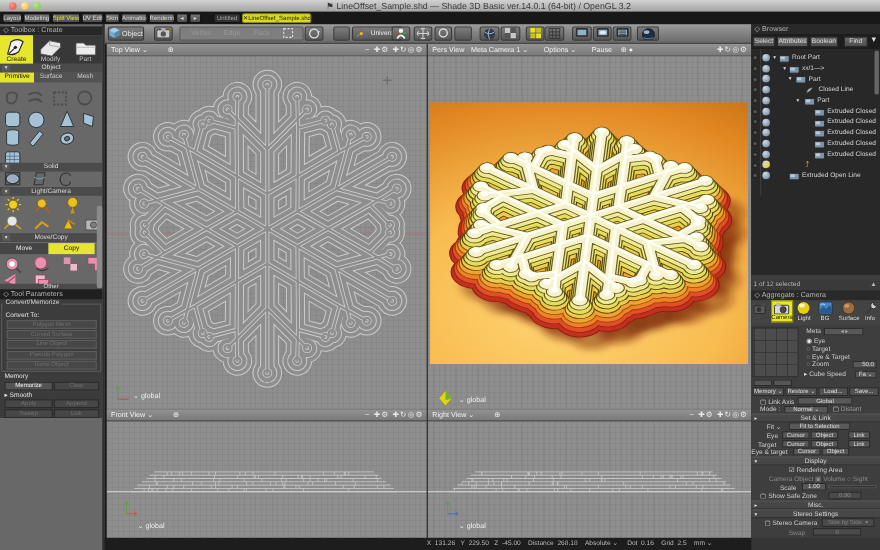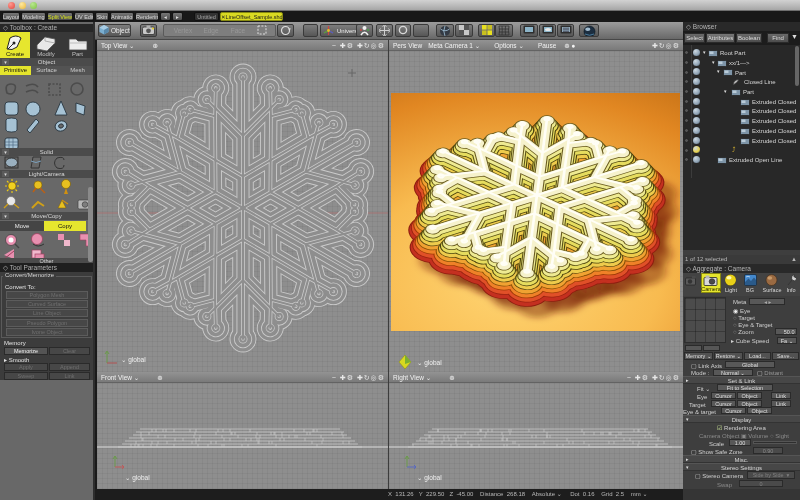--- a/index.html
+++ b/index.html
@@ -35,20 +35,21 @@
 
 #statusbar{left:95px;top:489px;width:588px;height:11px;background:#1d1d1d;color:#b8b8b8;font-size:6px;line-height:11px;}
 </style></head>
 <body>
 <div id="app">
 
 <div class="abs" id="titlebar">
   <div class="tl" style="left:8px;background:radial-gradient(circle at 35% 30%,#ff9a90,#e3453c);"></div>
   <div class="tl" style="left:19px;background:radial-gradient(circle at 35% 30%,#ffe9a0,#e9b73a);"></div>
   <div class="tl" style="left:30px;background:radial-gradient(circle at 35% 30%,#b8e890,#7ec140);"></div>
+  <div id="title">⚑ LineOffset_Sample.shd — Shade 3D Basic ver.14.0.1 (64-bit) / OpenGL 3.2</div>
 </div>
 
 <div class="abs" id="tabbar">
   <div class="wtab" style="left:2px;width:18px;">Layout</div>
   <div class="wtab" style="left:21px;width:25px;">Modeling</div>
   <div class="wtab" style="left:47px;width:26px;color:#d8e41c;">Split View</div>
   <div class="wtab" style="left:74px;width:20px;">UV Edit</div>
   <div class="wtab" style="left:95px;width:14px;">Skin</div>
   <div class="wtab" style="left:110px;width:24px;">Animation</div>
   <div class="wtab" style="left:135px;width:24px;">Rendering</div>

